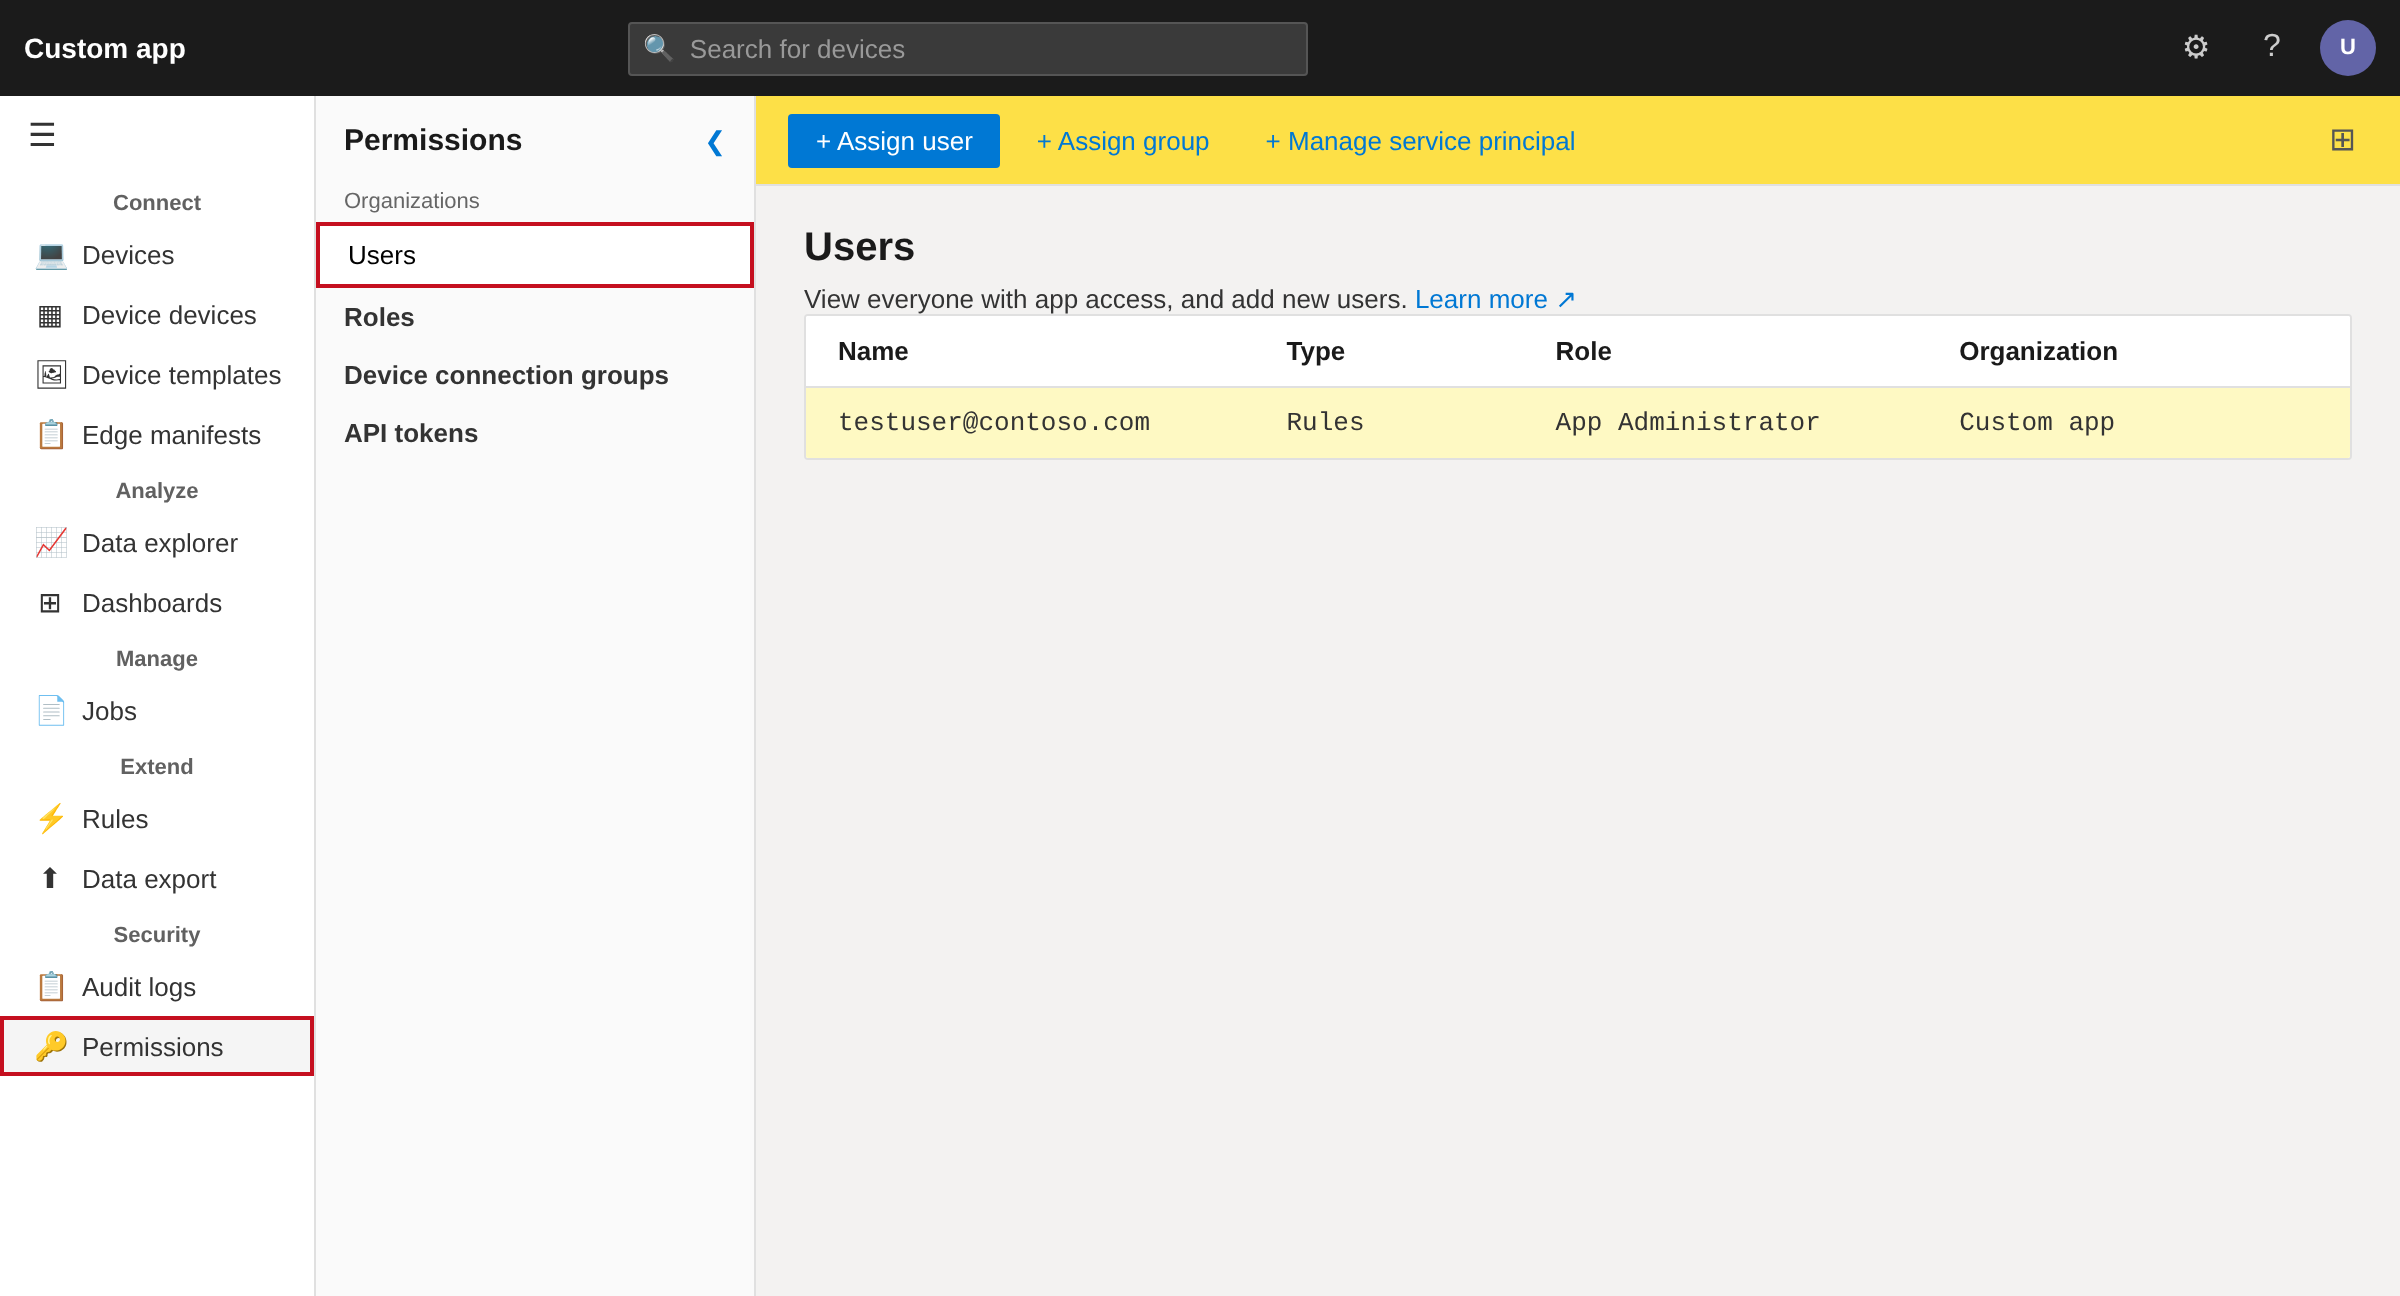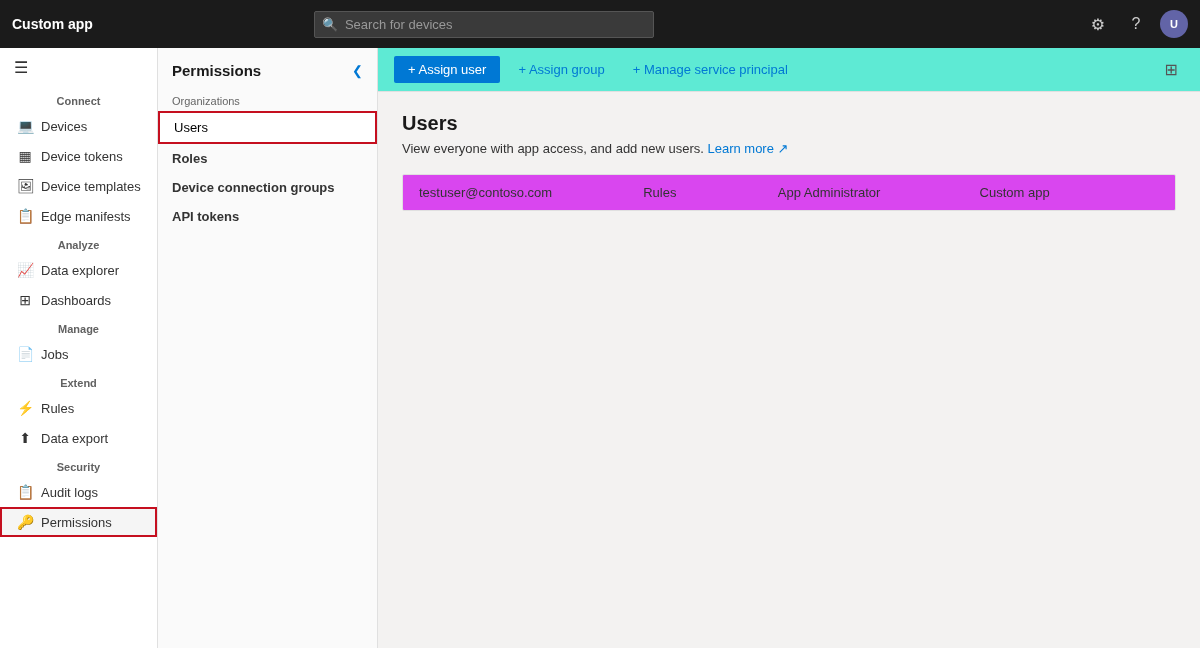--- a/index.html
+++ b/index.html
@@ -175,21 +175,21 @@
     .content-area {
       flex: 1;
       display: flex;
       flex-direction: column;
       overflow: hidden;
       background: #f3f2f1;
     }
 
     
     .action-bar {
-      background: #5eead4;
+      background: #fde047;
       border-bottom: 1px solid #e0e0e0;
       padding: 8px 16px;
       display: flex;
       align-items: center;
       gap: 8px;
       flex-shrink: 0;
     }
     .btn-primary {
       background: #0078d4;
       color: #fff;
@@ -236,21 +236,20 @@
     }
     .users-heading {
       font-size: 20px;
       font-weight: 600;
       color: #1a1a1a;
       margin-bottom: 6px;
     }
     .users-subtitle {
       font-size: 13px;
       color: #333;
-      margin-bottom: 18px;
     }
     .users-subtitle a {
       color: #0078d4;
       text-decoration: none;
     }
 
     
     .users-table {
       background: #fff;
       border: 1px solid #e0e0e0;
@@ -268,21 +267,22 @@
     .table-header-cell {
       font-size: 13px;
       font-weight: 600;
       color: #1a1a1a;
     }
     .table-row {
       display: grid;
       grid-template-columns: 2fr 1.2fr 1.8fr 1.6fr;
       padding: 10px 16px;
       border-bottom: 1px solid #f0f0f0;
-      background: #d946ef;
+      background: #fef9c3;
+      font-family: Liberation Mono, monospace;
     }
     .table-row:last-child { border-bottom: none; }
     .table-cell {
       font-size: 13px;
       color: #333;
     }
 
     
     .red-outline {
       outline: 2px solid #c50f1f;
@@ -310,21 +310,21 @@
   <div class="sidebar">
     <div class="sidebar-hamburger">☰</div>
 
     <div class="sidebar-section-label">Connect</div>
     <div class="sidebar-item">
       <span class="sidebar-icon">💻</span>
       <span>Devices</span>
     </div>
     <div class="sidebar-item">
       <span class="sidebar-icon">▦</span>
-      <span>Device tokens</span>
+      <span>Device devices</span>
     </div>
     <div class="sidebar-item">
       <span class="sidebar-icon">🖼</span>
       <span>Device templates</span>
     </div>
     <div class="sidebar-item">
       <span class="sidebar-icon">📋</span>
       <span>Edge manifests</span>
     </div>
 
@@ -406,20 +406,26 @@
       <div class="users-heading">Users</div>
       <div class="users-subtitle">
         <span>View everyone with app access, and add new users.</span>
         <a href="#">
           <span>Learn more</span>
           <span>↗</span>
         </a>
       </div>
 
       <div class="users-table">
+        <div class="table-header">
+          <div class="table-header-cell">Name</div>
+          <div class="table-header-cell">Type</div>
+          <div class="table-header-cell">Role</div>
+          <div class="table-header-cell">Organization</div>
+        </div>
         <div class="table-row">
           <div class="table-cell">testuser@contoso.com</div>
           <div class="table-cell">Rules</div>
           <div class="table-cell">App Administrator</div>
           <div class="table-cell">Custom app</div>
         </div>
       </div>
     </div>
   </div>
 </div>

